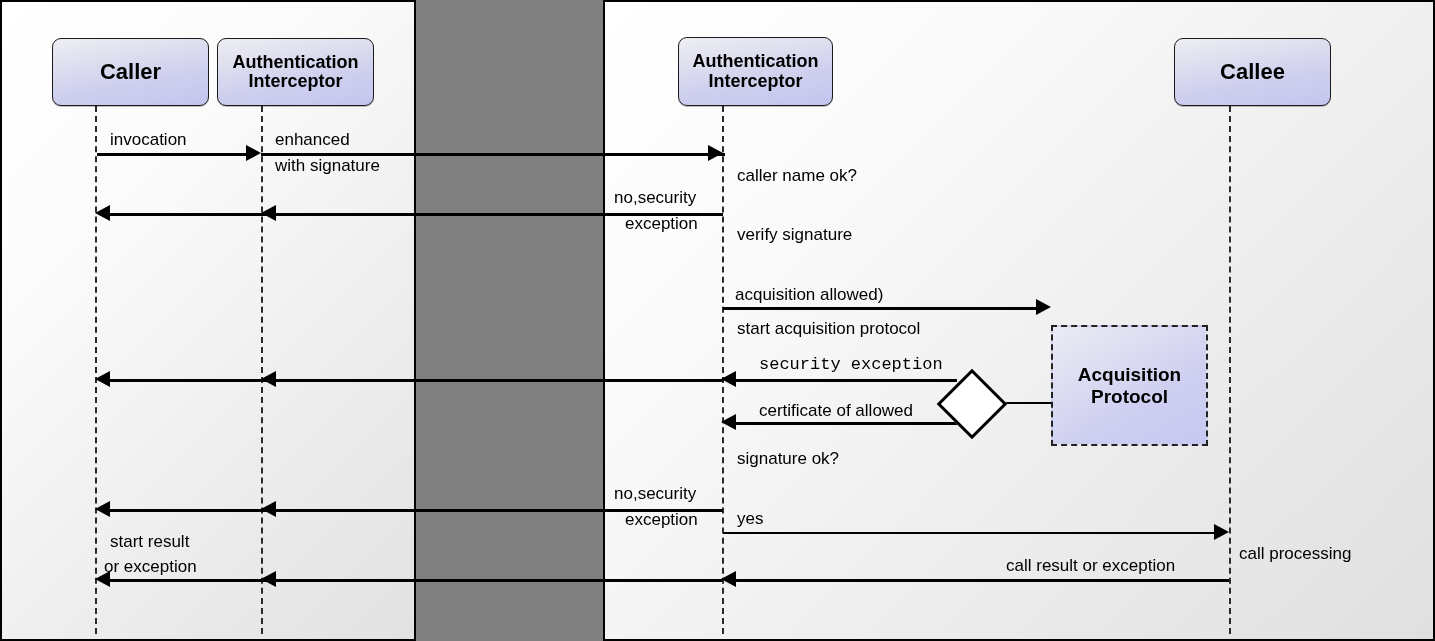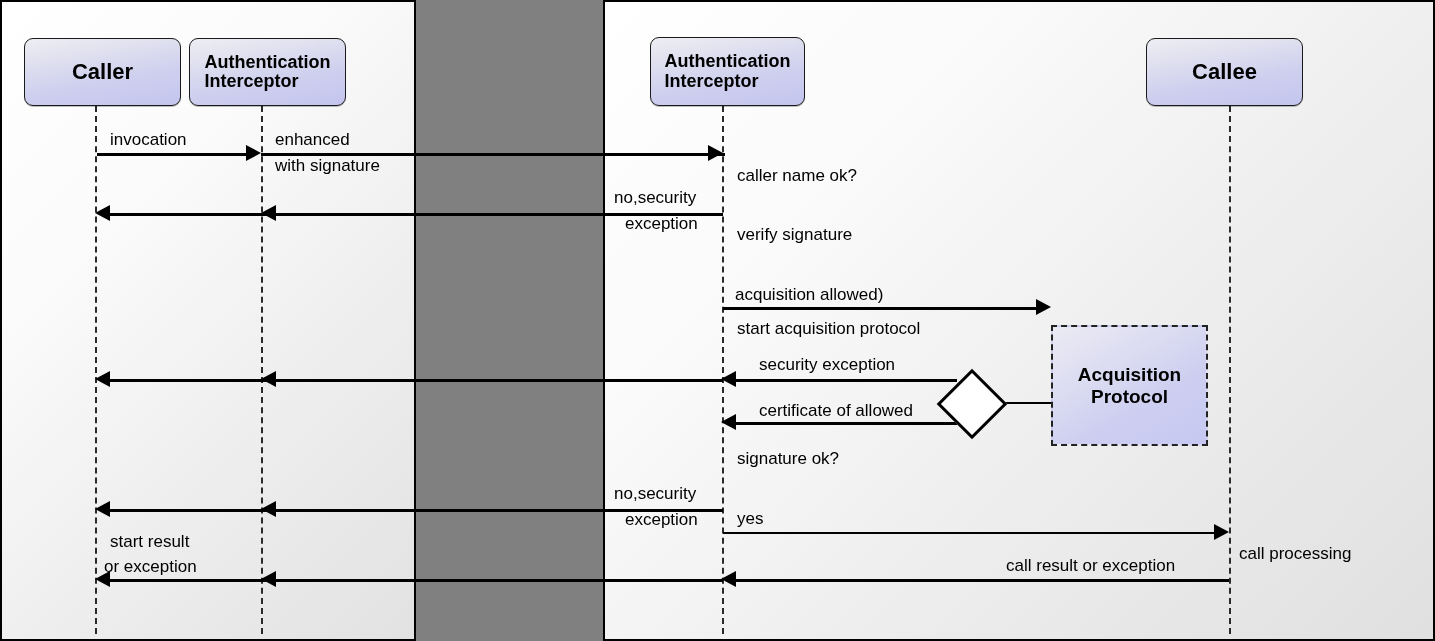--- a/index.html
+++ b/index.html
@@ -13,23 +13,24 @@
     background:linear-gradient(135deg,#ffffff 0%,#fbfbfb 30%,#ececec 70%,#e2e2e2 100%);}
   #panel-right{left:603px;width:832px;
     background:linear-gradient(135deg,#ffffff 0%,#fafafa 28%,#ebebeb 68%,#e0e0e0 100%);}
   #gap{position:absolute;left:414px;top:0;width:191px;height:641px;background:#808080;}
 
   
   .ll-box{
     position:absolute;box-sizing:border-box;
     border:1.6px solid #1a1a1a;border-radius:9px;
     background:linear-gradient(170deg,#eeeef4 0%,#e3e3f0 22%,#cfd0ee 60%,#c3c5ef 100%);
-    display:flex;align-items:center;justify-content:center;text-align:left;
+    display:flex;align-items:center;justify-content:center;text-align:center;
     font-weight:bold;color:#000;line-height:1.08;
     box-shadow:0 1px 0 rgba(0,0,0,.25);
+    margin-left:28px;
   }
   .lifeline{position:absolute;width:0;border-left:2px dashed #2a2a2a;}
 
   
   .arrow-line{position:absolute;height:0;border-top:3px solid #000;}
   .thin-line{position:absolute;height:0;border-top:2.4px solid #000;}
   .head{position:absolute;width:0;height:0;}
   .head-r{border-top:8px solid transparent;border-bottom:8px solid transparent;border-left:15px solid #000;}
   .head-l{border-top:8px solid transparent;border-bottom:8px solid transparent;border-right:15px solid #000;}
 
@@ -150,21 +151,21 @@
 
   <div class="lbl" style="left:614px;top:188px;">no,security</div>
   <div class="lbl" style="left:625px;top:214px;">exception</div>
 
   <div class="lbl" style="left:737px;top:225px;">verify signature</div>
 
   <div class="lbl" style="left:735px;top:285px;">acquisition allowed)</div>
 
   <div class="lbl" style="left:737px;top:319px;">start acquisition protocol</div>
 
-  <div class="lbl" style="left:759px;top:355px;">security exception</div>
+  <div class="lbl" style="left:759px;top:355px;font-family:Liberation Mono, monospace;">security exception</div>
 
   <div class="lbl" style="left:759px;top:401px;">certificate of allowed</div>
 
   <div class="lbl" style="left:737px;top:449px;">signature ok?</div>
 
   <div class="lbl" style="left:614px;top:484px;">no,security</div>
   <div class="lbl" style="left:625px;top:510px;">exception</div>
 
   <div class="lbl" style="left:737px;top:509px;">yes</div>
 

